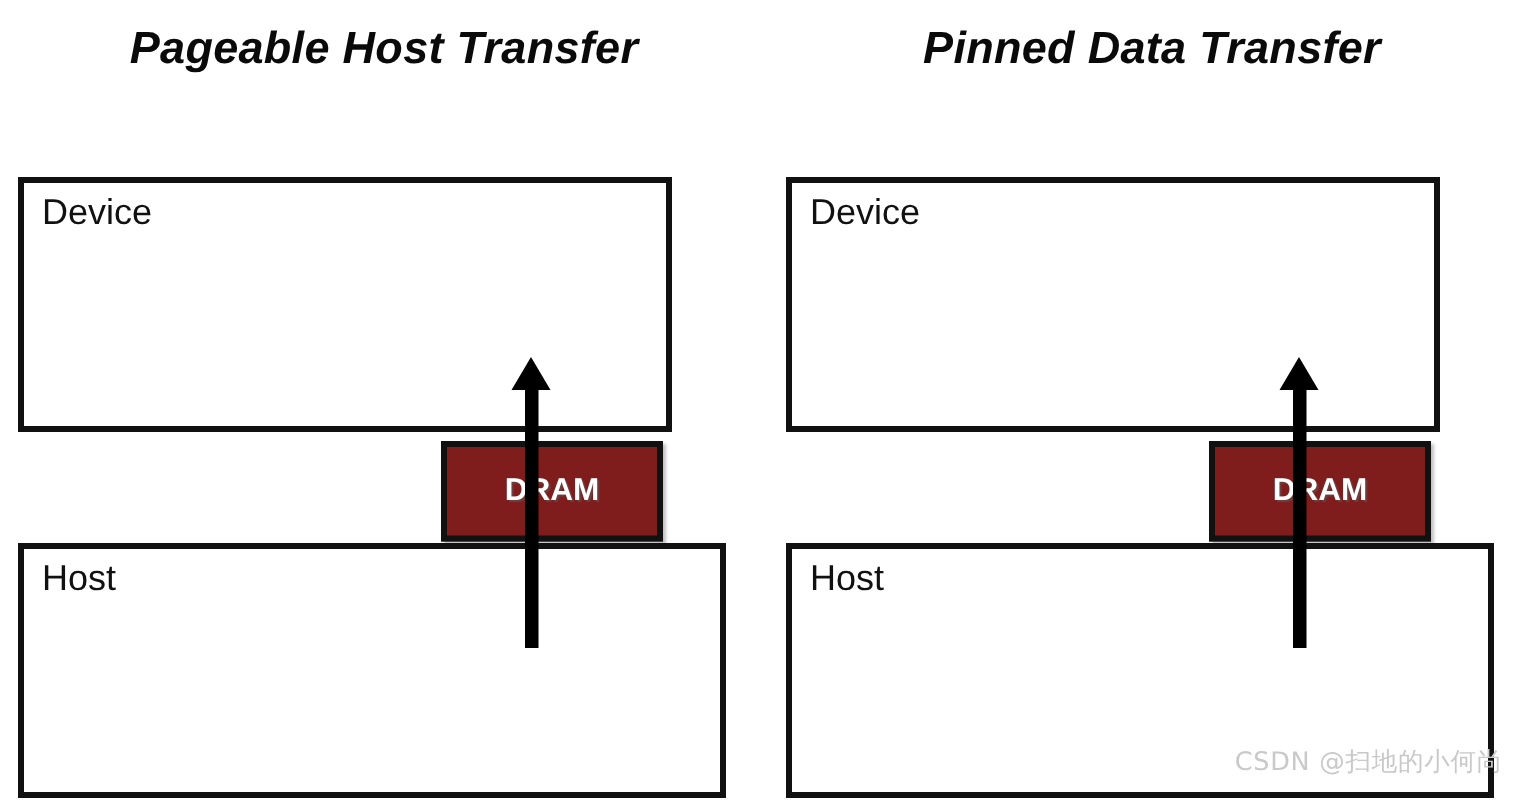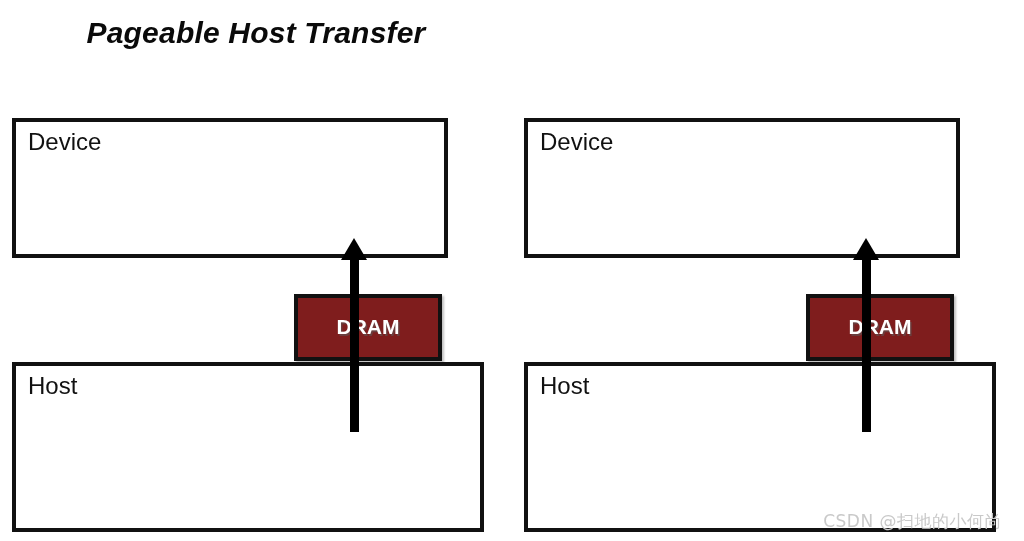--- a/index.html
+++ b/index.html
@@ -55,21 +55,21 @@
     font-weight: normal;
     color: #111111;
     line-height: 1.15;
     white-space: nowrap;
   }
 
   .device-box {
     left: 12px;
     top: 118px;
     width: 436px;
-    height: 140px;
+    height: 170px;
   }
   .host-box {
     left: 12px;
     top: 362px;
     width: 472px;
     height: 170px;
   }
 
   
   .block {
@@ -127,21 +127,21 @@
     left: 341px;
     top: 238px;
     width: 27px;
     height: 194px;
   }
 
   
   .watermark {
     position: absolute;
     right: 22px;
-    bottom: 8px;
+    bottom: 22px;
     font-size: 17px;
     color: #c9c9c9;
     letter-spacing: 0.5px;
     white-space: nowrap;
     z-index: 9;
     pointer-events: none;
     font-family: "DejaVu Sans", sans-serif;
   }
 </style>
 </head>
@@ -163,20 +163,21 @@
 
   <div class="arrow-v arrow-v-left">
     <div class="shaft"></div>
     <div class="head"></div>
   </div>
 
 </div>
 
 <div class="panel panel-right">
 
+  <div class="panel-title">Pinned Data Transfer</div>
 
   <div class="container-box device-box">
     <div class="container-label">Device</div>
     <div class="block block-dram dram-pos">DRAM</div>
   </div>
 
   <div class="container-box host-box">
     <div class="container-label">Host</div>
 
   </div>

